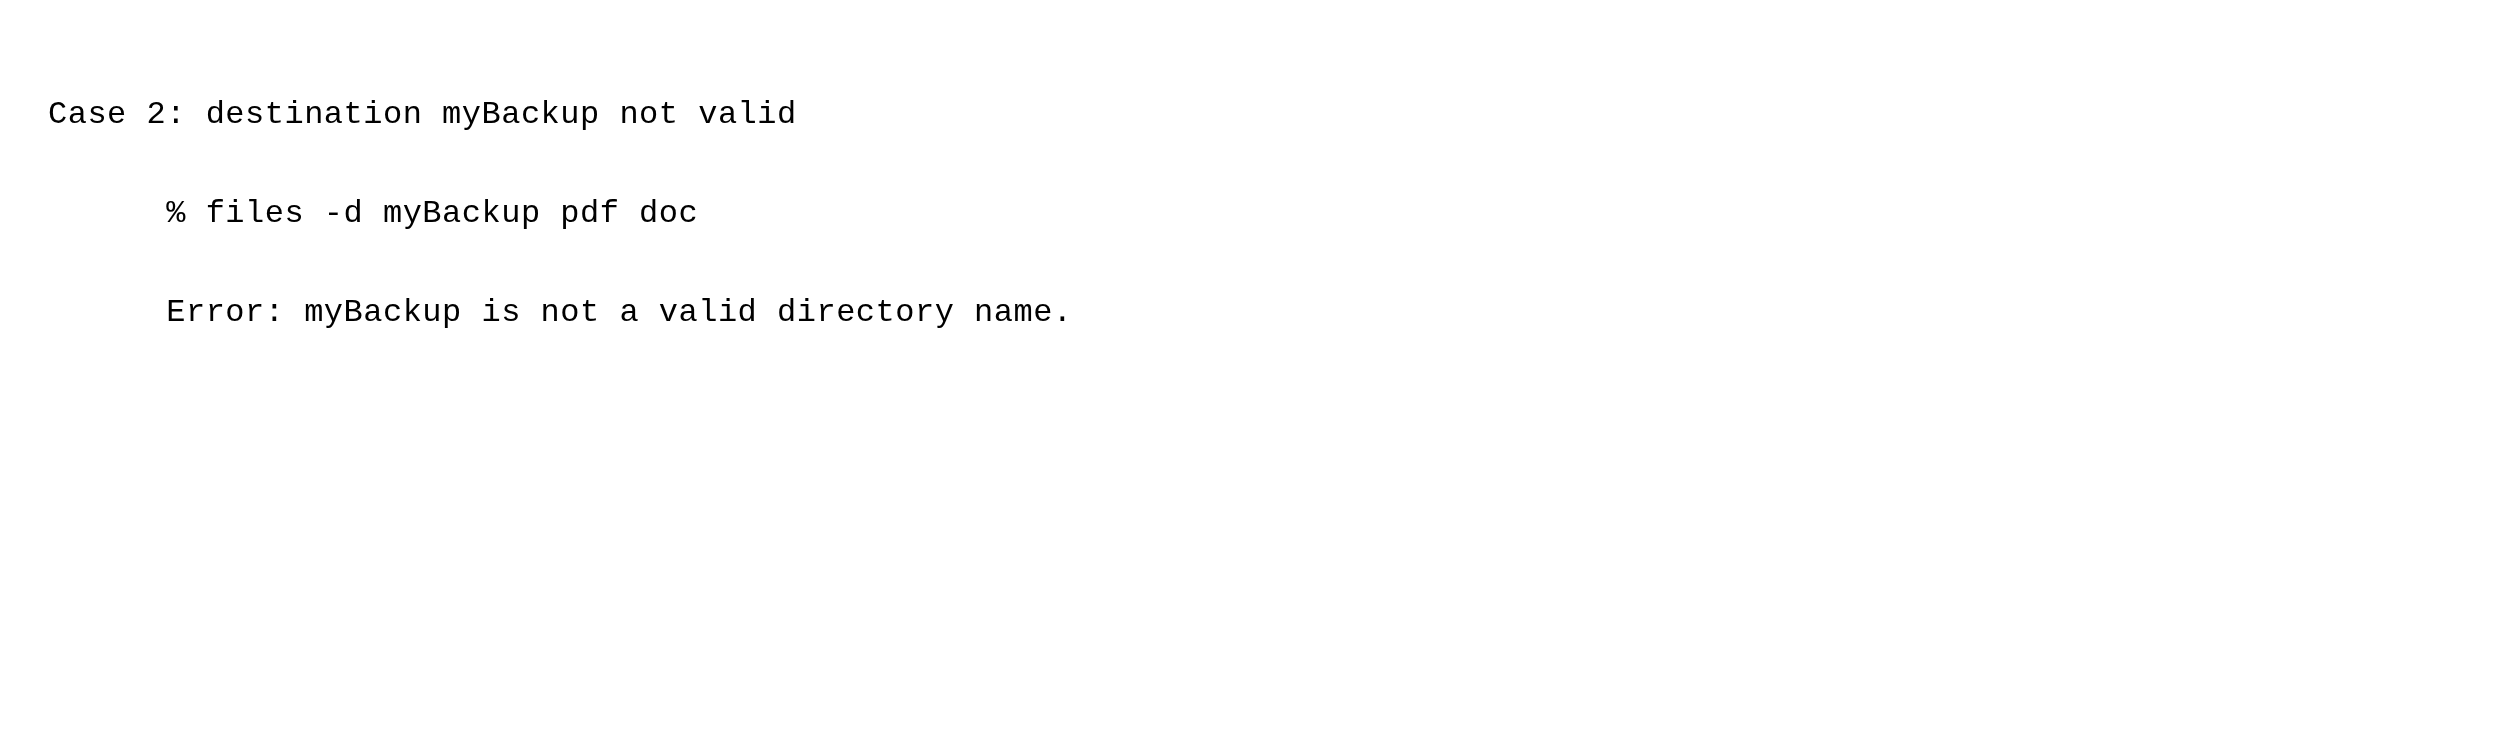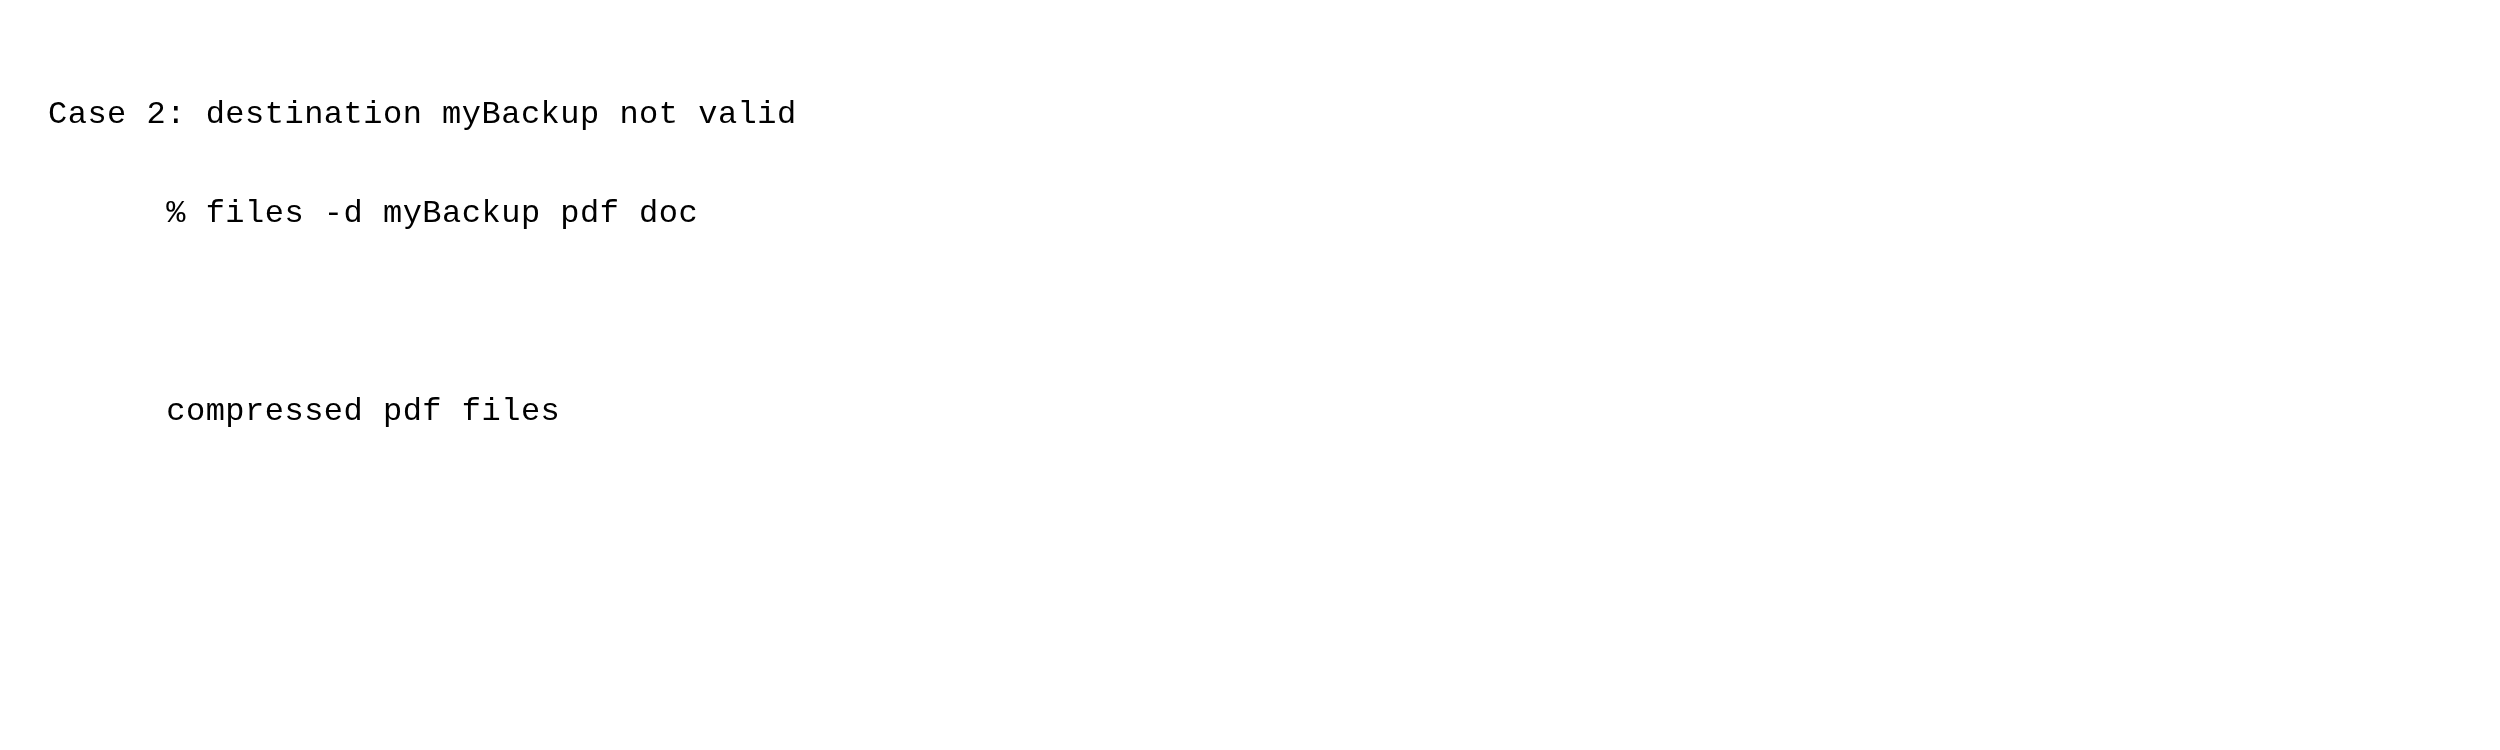--- a/index.html
+++ b/index.html
@@ -16,17 +16,17 @@
       white-space: pre;
       font-family: "Courier New", Courier, monospace;
     }
   </style>
 </head>
 <body>
 
 <div class="mono-block">
 <div>Case 2: destination myBackup not valid</div>
 <div>      % files -d myBackup pdf doc</div>
+<div>      Error: myBackup is not a valid directory name.</div>
 <div> </div>
-<div>      compressed pdf files</div>
 
 
 </div>
 
 </body></html>

